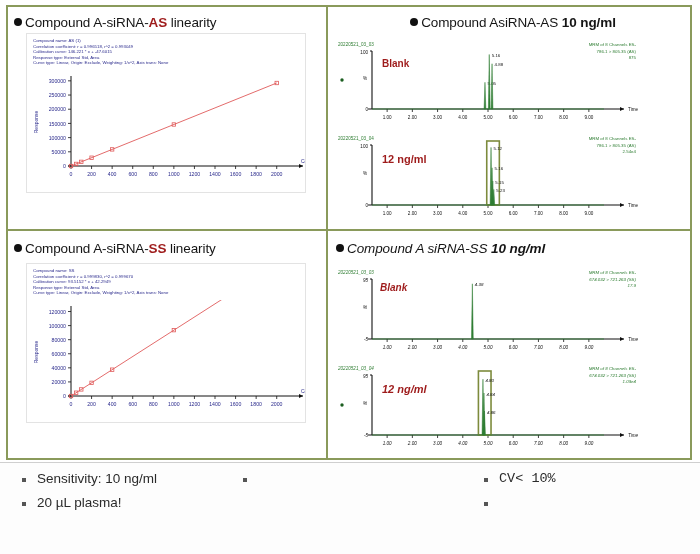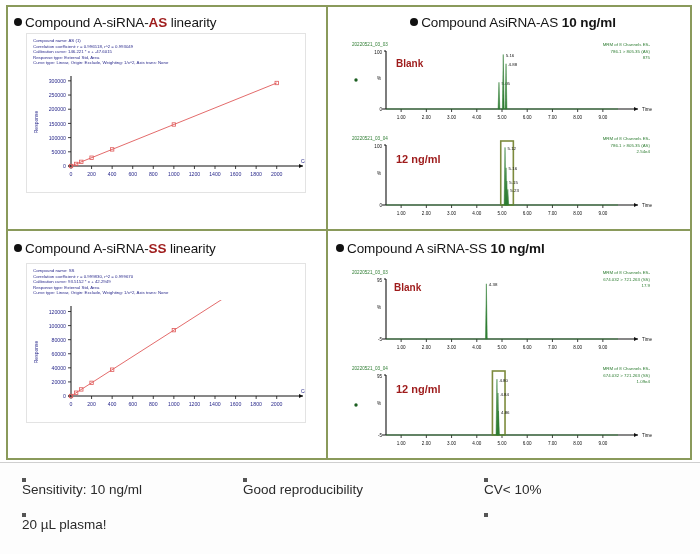--- a/index.html
+++ b/index.html
@@ -32,21 +32,21 @@
   .vdivider{
     position:absolute;
     left:326px;top:7px;width:0;height:453px;
     border-left:2px solid #8a9a5b;
   }
   
   .quad{position:absolute;box-sizing:border-box;}
   .q-tl{left:8px;  top:7px;   width:318px;height:222px;}
   .q-tr{left:330px;top:7px;   width:360px;height:222px;text-align:center;}
   .q-bl{left:8px;  top:233px; width:318px;height:225px;}
-  .q-br{left:330px;top:233px; width:360px;height:225px;}
+  .q-br{left:330px;top:233px; width:360px;height:225px;font-style:italic;}
 
   .ptitle{
     font-size:13.5px;
     font-weight:400;
     color:#151515;
     margin:8px 0 0 6px;
     white-space:nowrap;
     letter-spacing:-0.1px;
   }
   .ptitle .bullet{
@@ -75,41 +75,40 @@
     line-height:1.62;
     padding:5px 0 3px 6px;
     font-family:"Liberation Sans", sans-serif;
     white-space:nowrap;
   }
   .caltext div{transform:scale(1.28);transform-origin:left center;}
   .calplot{position:relative;height:118px;margin:0 2px 4px 2px;}
   .calplot svg{display:block;}
 
   
-  .chrom{position:absolute;left:20px;width:348px;}
+  .chrom{position:absolute;left:6px;width:348px;}
   .chrom svg{display:block;}
 
   
   .bottom{
     position:absolute;left:0;top:462px;width:700px;height:92px;
     box-sizing:border-box;
     border-top:1px solid #cfcfcf;
     background:#fdfdfd;
   }
   .bcol{position:absolute;top:8px;}
   .bcol.c1{left:22px;}
   .bcol.c2{left:243px;}
-  .bcol.c3{left:484px;}
+  .bcol.c3{left:484px;font-family:Liberation Mono, monospace;}
   .bitem{
     display:flex;align-items:flex-start;
     margin-bottom:9px;
     font-size:13.5px;
     color:#2b2b2b;
     white-space:nowrap;
-    flex-direction:column;
   }
   .bsq{
     width:4px;height:4px;background:#555;
     margin:7px 11px 0 0;flex:none;
   }
 </style>
 </head>
 <body>
 
 <div class="slide">
@@ -445,21 +444,20 @@
           <span>Sensitivity: 10 ng/ml</span>
         </div>
       <div class="bitem">
           <span class="bsq"></span>
           <span>20 µL plasma!</span>
         </div>
     </div>
     <div class="bcol c2">
       <div class="bitem">
           <span class="bsq"></span>
-          <span>Good reproducibility</span>
         </div>
     </div>
     <div class="bcol c3">
       <div class="bitem">
           <span class="bsq"></span>
           <span>CV&lt; 10%</span>
         </div>
       <div class="bitem">
           <span class="bsq"></span>
         </div>

